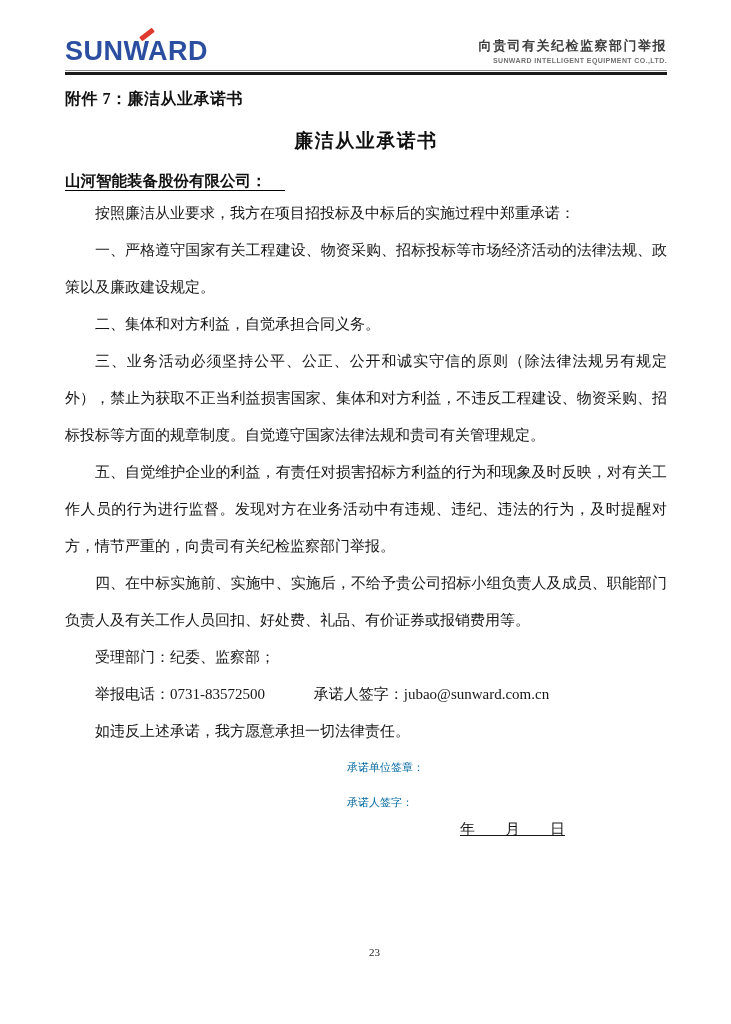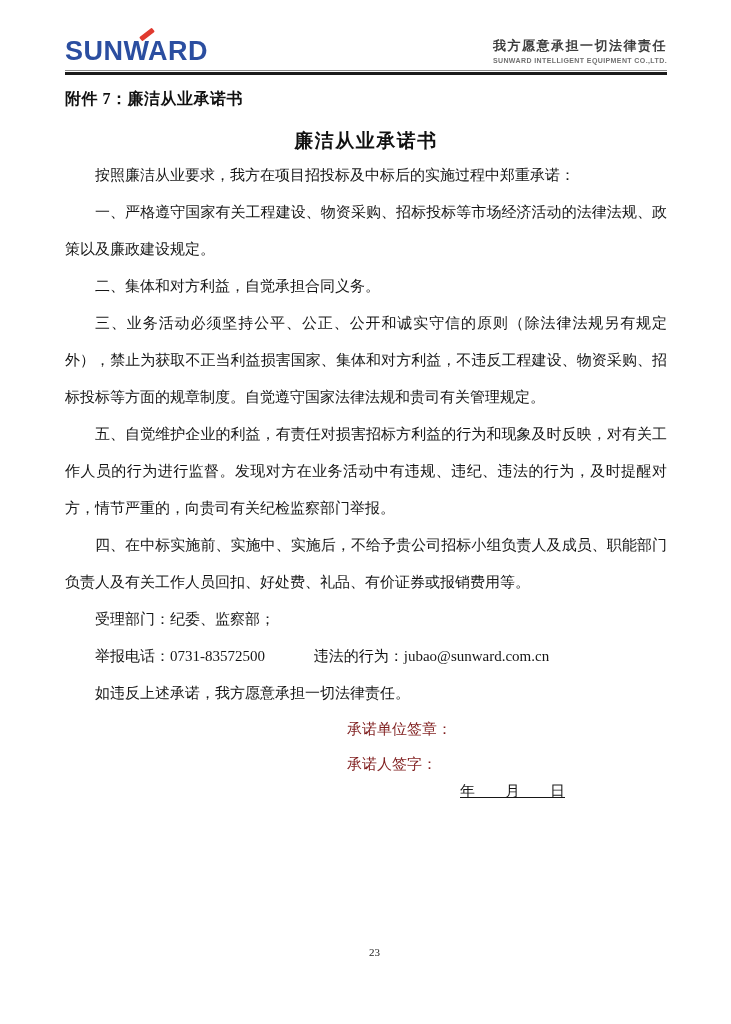--- a/index.html
+++ b/index.html
@@ -42,61 +42,64 @@
   .salutation { margin-top:17px; font-size:15.5px; font-weight:700; }
   .salutation .u { border-bottom:1.5px solid #000; padding-right:18px; padding-bottom:1px; }
 
   
   .body-text { margin-top:3px; font-size:15px; line-height:37px; text-align:justify; color:#161616; }
   .body-text p { margin:0; text-indent:2em; }
   .contact { white-space:nowrap; }
   .contact .email { margin-left:45px; }
 
   
-  .sig-block { margin-left:282px; font-size:15px; line-height:35px; color:#7f1d1d; }
+  .sig-block { margin-left:282px; font-size:11px; line-height:35px; color:#0369a1; }
   .sig-date { margin-left:395px; margin-top:-4px; font-size:15px; line-height:26px; white-space:pre; color:#161616;text-decoration:underline; }
 
   
   .page-number {
     position:absolute; left:18px; right:0; top:946px;
     text-align:center; font-size:11px; color:#222222;
   }
 </style>
 </head>
 <body>
 
 <div class="page">
 
   <div class="header-row">
     <div class="logo">
       <span>SUNWARD</span>
       <span class="logo-accent"></span>
     </div>
     <div class="company">
-      <div class="company-cn">我方愿意承担一切法律责任</div>
+      <div class="company-cn">向贵司有关纪检监察部门举报</div>
       <div class="company-en">SUNWARD INTELLIGENT EQUIPMENT CO.,LTD.</div>
     </div>
   </div>
   <div class="header-rule-thin"></div>
   <div class="header-rule-thick"></div>
 
   <div class="attachment">附件 7：廉洁从业承诺书</div>
   <div class="doc-title">廉洁从业承诺书</div>
+  <div class="salutation">
+    <span class="u">山河智能装备股份有限公司：</span>
+  </div>
 
   <div class="body-text">
     <p>按照廉洁从业要求，我方在项目招投标及中标后的实施过程中郑重承诺：</p>
     <p>一、严格遵守国家有关工程建设、物资采购、招标投标等市场经济活动的法律法规、政策以及廉政建设规定。</p>
     <p>二、集体和对方利益，自觉承担合同义务。</p>
     <p>三、业务活动必须坚持公平、公正、公开和诚实守信的原则（除法律法规另有规定外），禁止为获取不正当利益损害国家、集体和对方利益，不违反工程建设、物资采购、招标投标等方面的规章制度。自觉遵守国家法律法规和贵司有关管理规定。</p>
     <p>五、自觉维护企业的利益，有责任对损害招标方利益的行为和现象及时反映，对有关工作人员的行为进行监督。发现对方在业务活动中有违规、违纪、违法的行为，及时提醒对方，情节严重的，向贵司有关纪检监察部门举报。</p>
     <p>四、在中标实施前、实施中、实施后，不给予贵公司招标小组负责人及成员、职能部门负责人及有关工作人员回扣、好处费、礼品、有价证券或报销费用等。</p>
     <p>受理部门：纪委、监察部；</p>
     <p class="contact">
       <span>举报电话：0731-83572500</span>
-      <span class="email">违法的行为：jubao@sunward.com.cn</span>
+      <span class="email">承诺人签字：jubao@sunward.com.cn</span>
     </p>
     <p>如违反上述承诺，我方愿意承担一切法律责任。</p>
   </div>
 
   <div class="sig-block">
     <div>承诺单位签章：</div>
     <div>承诺人签字：</div>
   </div>
   <div class="sig-date">年　　月　　日</div>
 

